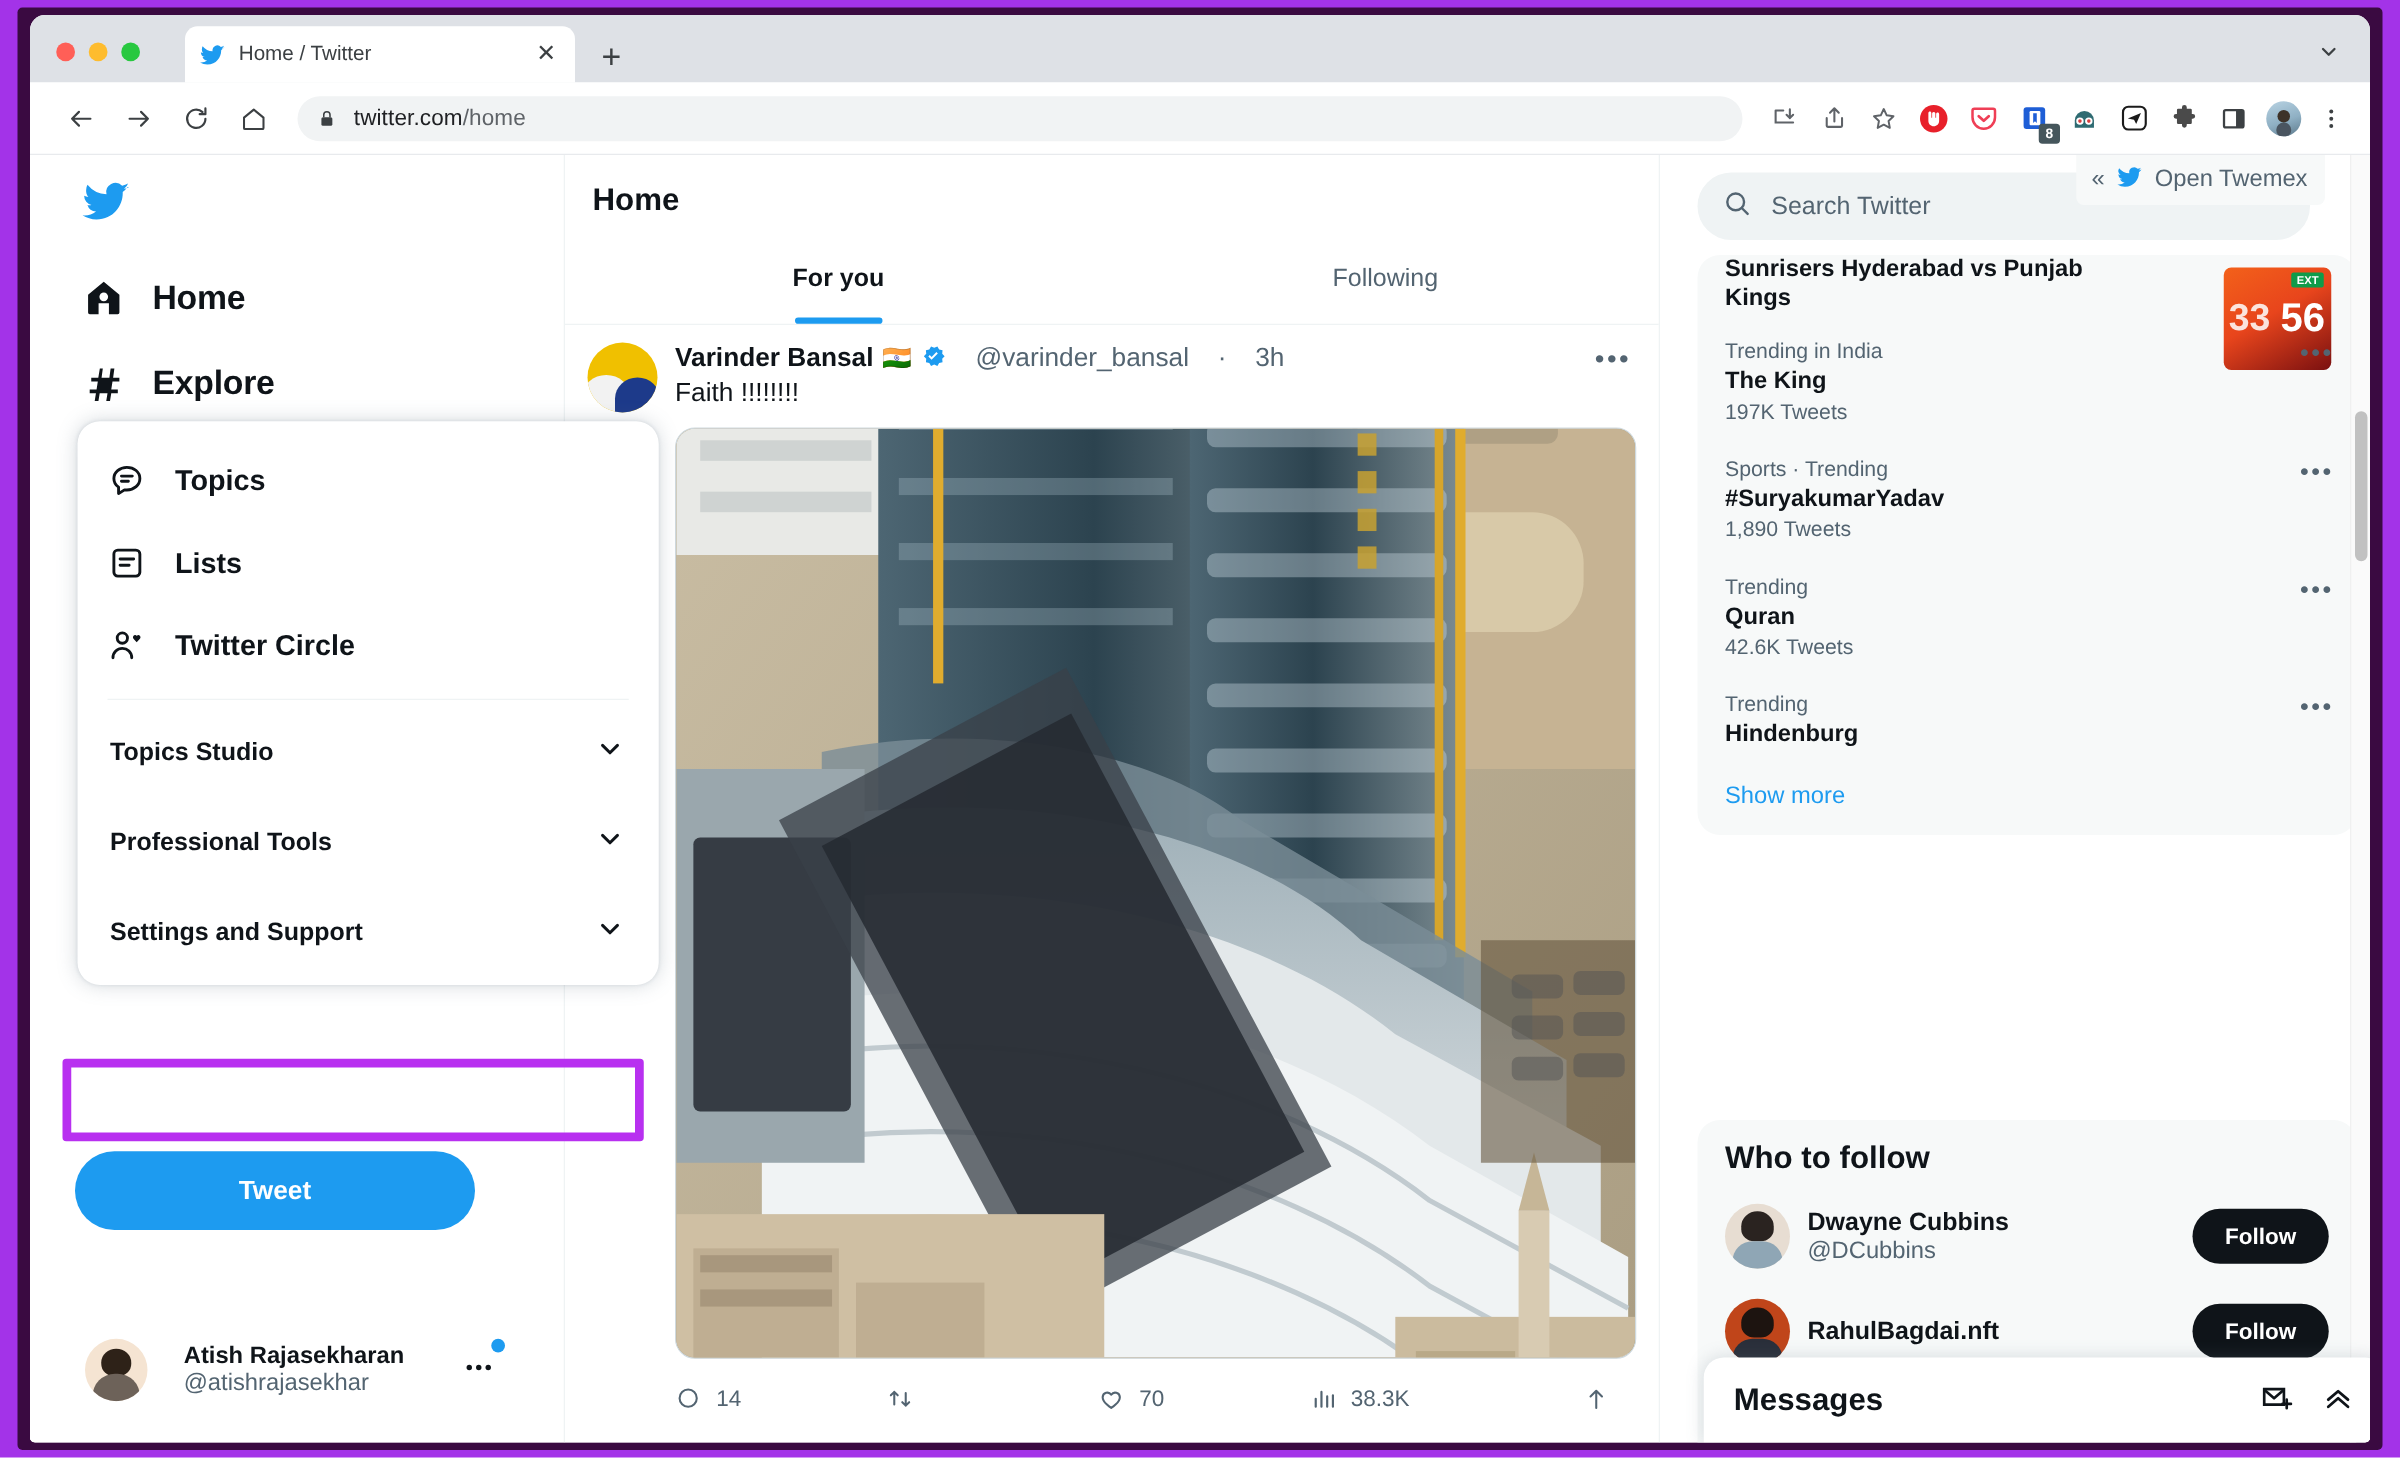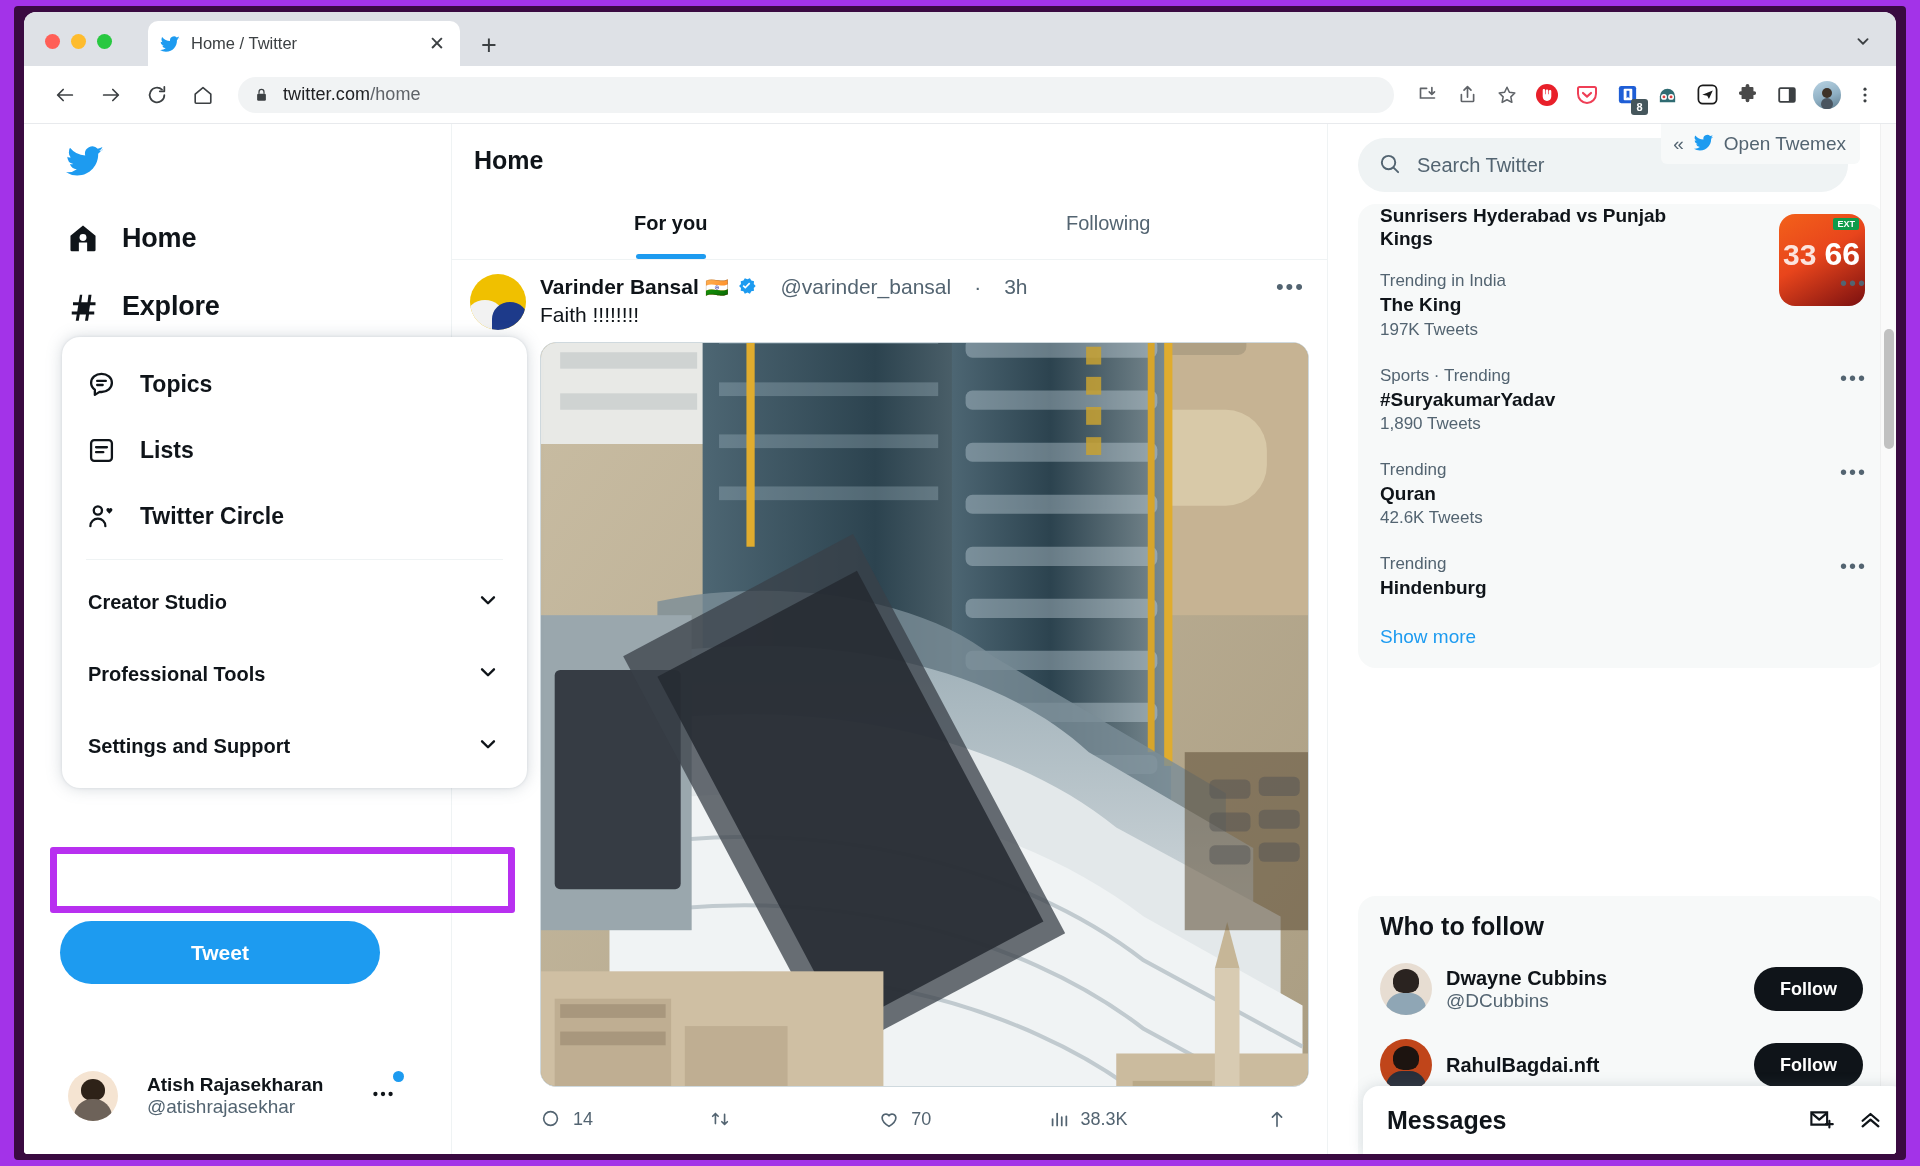--- a/index.html
+++ b/index.html
@@ -313,21 +313,21 @@
     overflow: hidden;
     padding-bottom: 14px;
   }
   .trend-row { position: relative; padding: 13px 22px 13px 22px; }
   .trend-cat { font-size: 17px; color: #536471; margin-bottom: 2px; }
   .trend-name { font-size: 19px; font-weight: bold; color: #0f1419; line-height: 1.22; }
   .trend-count { font-size: 17px; color: #536471; margin-top: 3px; }
   .trend-dots { position: absolute; right: 18px; top: 14px; color: #536471; font-size: 20px; letter-spacing: 2px; }
   .trend-thumb {
     position: absolute; right: 20px; top: 10px;
-    width: 86px; height: 92px; border-radius: 16px;
+    width: 86px; height: 82px; border-radius: 6px;
     background: linear-gradient(150deg,#f3611a 0%,#e8451c 45%,#7a1010 100%);
     overflow: hidden;
   }
   .trend-thumb .t1 { position:absolute; left:4px; top:24px; font-size:30px; font-weight:bold; color:#fff; opacity:.85;text-align:right;}
   .trend-thumb .t2 { position:absolute; right:5px; top:22px; font-size:32px; font-weight:bold; color:#fff;}
   .trend-thumb .tag {
     position:absolute; right:6px; top:4px; background:#0f9b4a; color:#fff;
     font-size:9px; font-weight:bold; padding:1px 4px; border-radius:2px;
   }
   #show-more { padding: 14px 22px 6px; font-size: 19px; color: #1d9bf0; }
@@ -775,21 +775,21 @@
           </span>
           <input type="text" placeholder="Search Twitter" style="">
         </div>
 
         <div id="trends-card">
           <div class="trend-row" style="padding-top:0;padding-bottom:8px;">
             <div class="trend-name" style="max-width:330px;">Sunrisers Hyderabad vs Punjab Kings</div>
             <div class="trend-thumb">
               <span class="tag">EXT</span>
               <span class="t1">33</span>
-              <span class="t2">66</span>
+              <span class="t2">56</span>
             </div>
           </div>
 
           <div class="trend-row">
             <div class="trend-cat">Trending in India</div>
             <div class="trend-name">The King</div>
             <div class="trend-count">197K Tweets</div>
             <div class="trend-dots">•••</div>
           </div>
 
@@ -880,21 +880,21 @@
                 <path d="M2.8 20c0-3.6 2.8-6.2 6.2-6.2s6.2 2.6 6.2 6.2" fill="none" stroke="#0f1419" stroke-width="1.9" stroke-linecap="round"></path>
                 <path d="M18.7 5.6c-.7-.8-1.9-.8-2.4 0-.4.6-.3 1.4.2 2l2 2.1 2-2.1c.6-.6.7-1.4.2-2-.5-.8-1.7-.8-2-.1z" fill="#0f1419"></path>
               </svg>
           </span>
           <span>Twitter Circle</span>
         </div>
 
         <div class="menu-sep"></div>
 
         <div class="menu-collapse">
-          <span>Creator Studio</span>
+          <span>Topics Studio</span>
           <span>
             <svg viewBox="0 0 24 24" width="26" height="26">
                 <path d="M6.5 9.5l5.5 5.5 5.5-5.5" fill="none" stroke="#0f1419" stroke-width="2.2" stroke-linecap="round" stroke-linejoin="round"></path>
               </svg>
           </span>
         </div>
 
         <div class="menu-collapse">
           <span>Professional Tools</span>
           <span>

